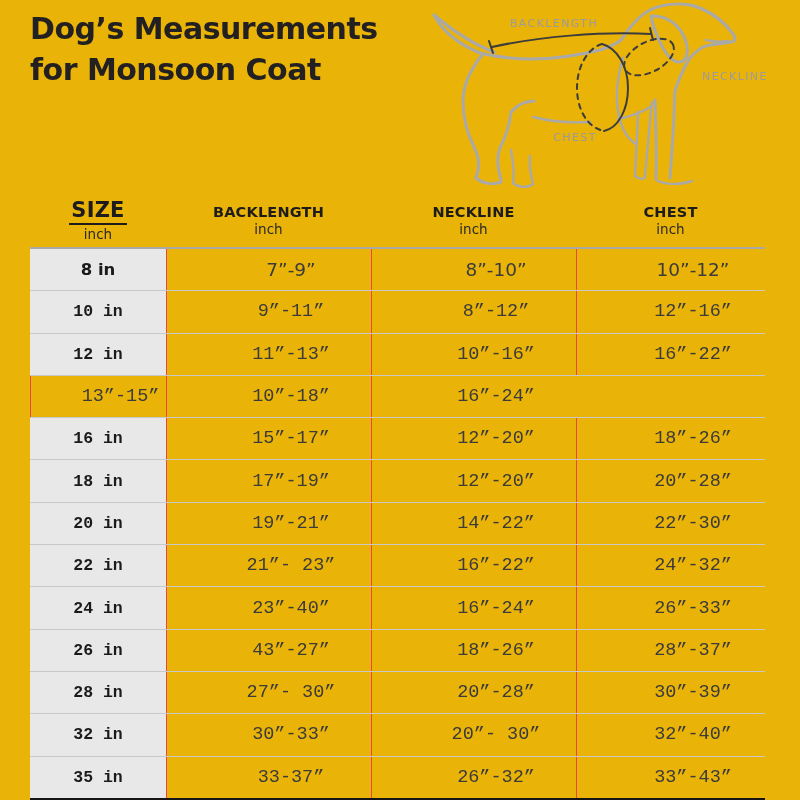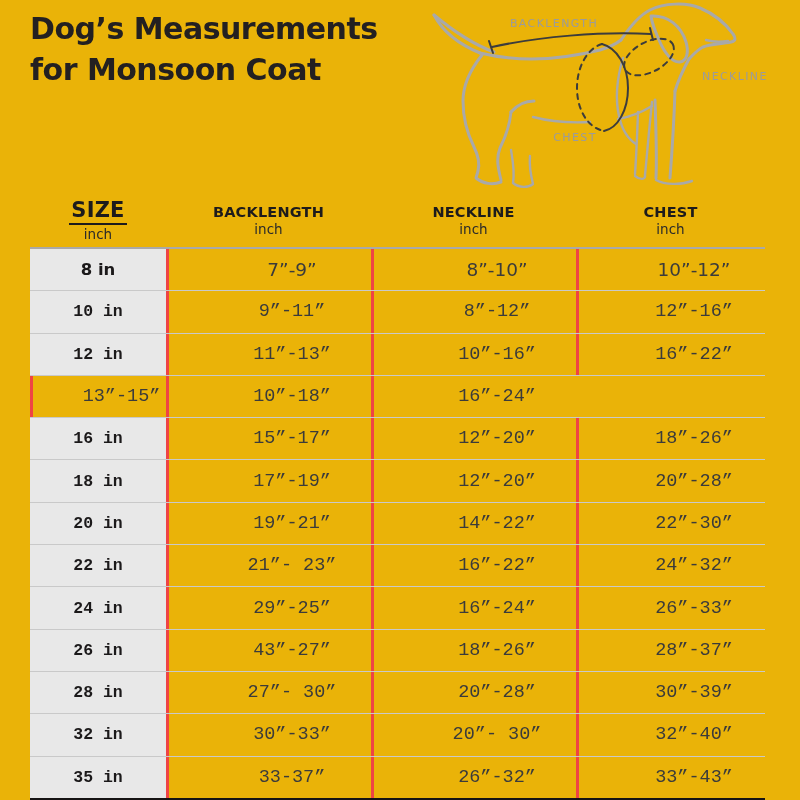--- a/index.html
+++ b/index.html
@@ -42,21 +42,21 @@
   }
   .tr{
     display:grid;grid-template-columns:136px 205px 205px 189px;
     height:41.3px;align-items:center;
   }
   .tr + .tr{border-top:1px solid #c9c9c9;font-family:Liberation Mono, monospace;}
   .td{
     text-align:center;font-size:18.5px;color:#3b3b3b;
     height:100%;display:flex;align-items:center;justify-content:center;
   }
-  .td.col2,.td.col3,.td.col4{border-left:3px solid #ef4444;padding-left:44px;}
+  .td.col2,.td.col3,.td.col4{border-left:1px solid #ef4444;padding-left:44px;}
   .td.size{
     background:#e8e8e8;font-weight:bold;font-size:16.5px;color:#1b191a;text-align:center;
   }
 </style>
 </head>
 <body>
 
 <div class="page">
 
   <h1 class="title"><span>Dog’s Measurements</span><br><span>for Monsoon Coat</span></h1>
@@ -189,21 +189,21 @@
 
     <div class="tr">
       <div class="td size">22 in</div>
       <div class="td col2">21”- 23”</div>
       <div class="td col3">16”-22”</div>
       <div class="td col4">24”-32”</div>
     </div>
 
     <div class="tr">
       <div class="td size">24 in</div>
-      <div class="td col2">29”-25”</div>
+      <div class="td col2">23”-40”</div>
       <div class="td col3">16”-24”</div>
       <div class="td col4">26”-33”</div>
     </div>
 
     <div class="tr">
       <div class="td size">26 in</div>
       <div class="td col2">43”-27”</div>
       <div class="td col3">18”-26”</div>
       <div class="td col4">28”-37”</div>
     </div>

